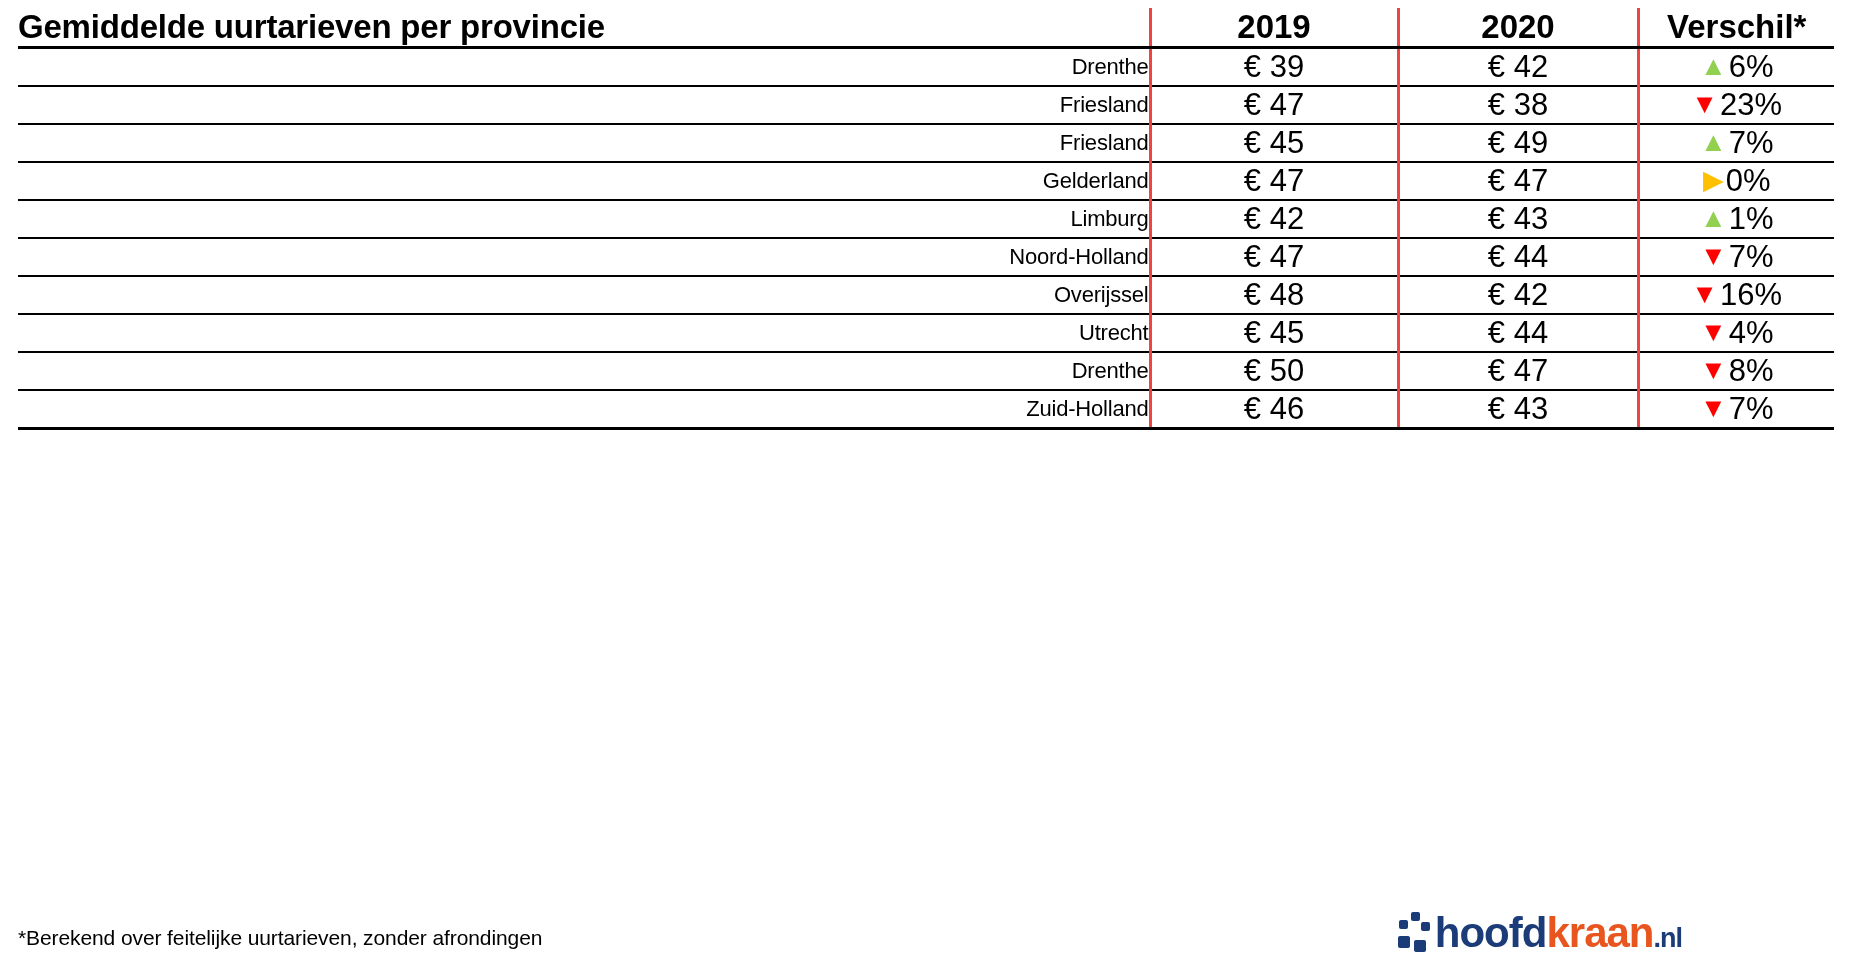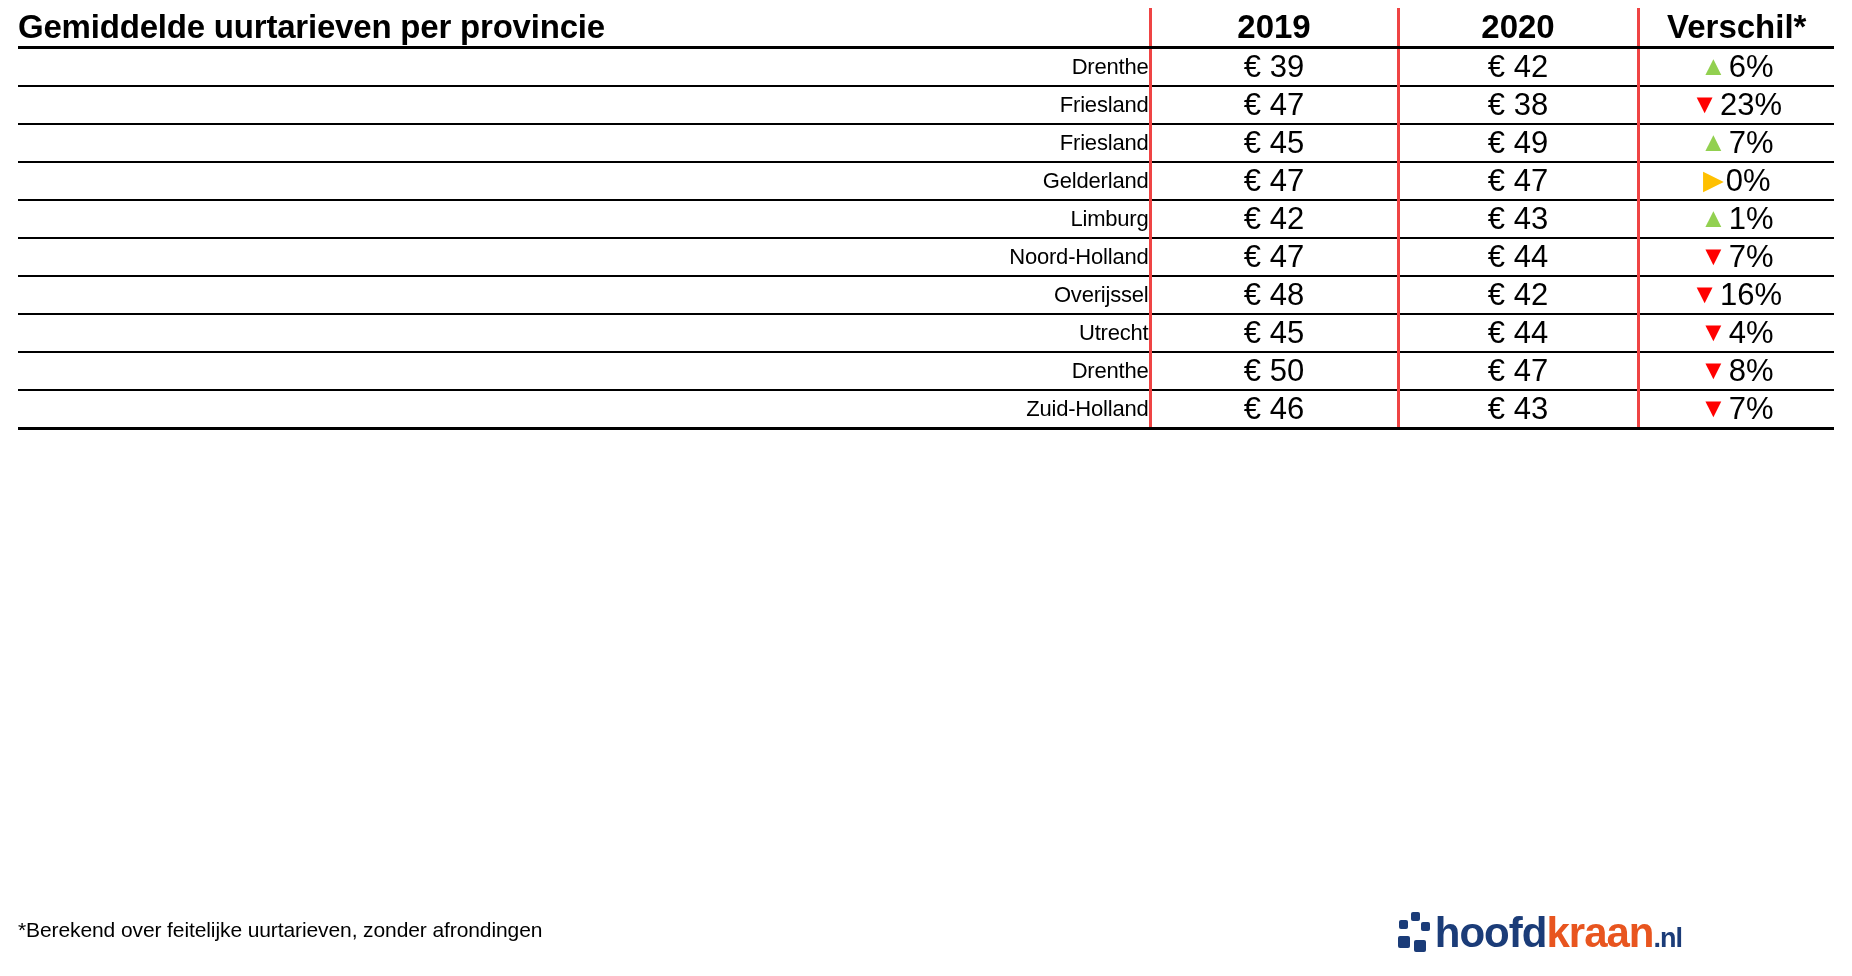--- a/index.html
+++ b/index.html
@@ -96,21 +96,21 @@
     top: -2px;
     margin-right: 2px;
   }
   .arrow.up { color: #92d050; }
   .arrow.down { color: #ff0000; }
   .arrow.flat { color: #ffc000; }
 
   .footnote {
     position: absolute;
     left: 18px;
-    bottom: 34px;
+    bottom: 26px;
     font-size: 21px;
     color: #000;
     letter-spacing: -0.1px;
   }
 
   
   .logo {
     position: absolute;
     right: 22px;
     bottom: 12px;

